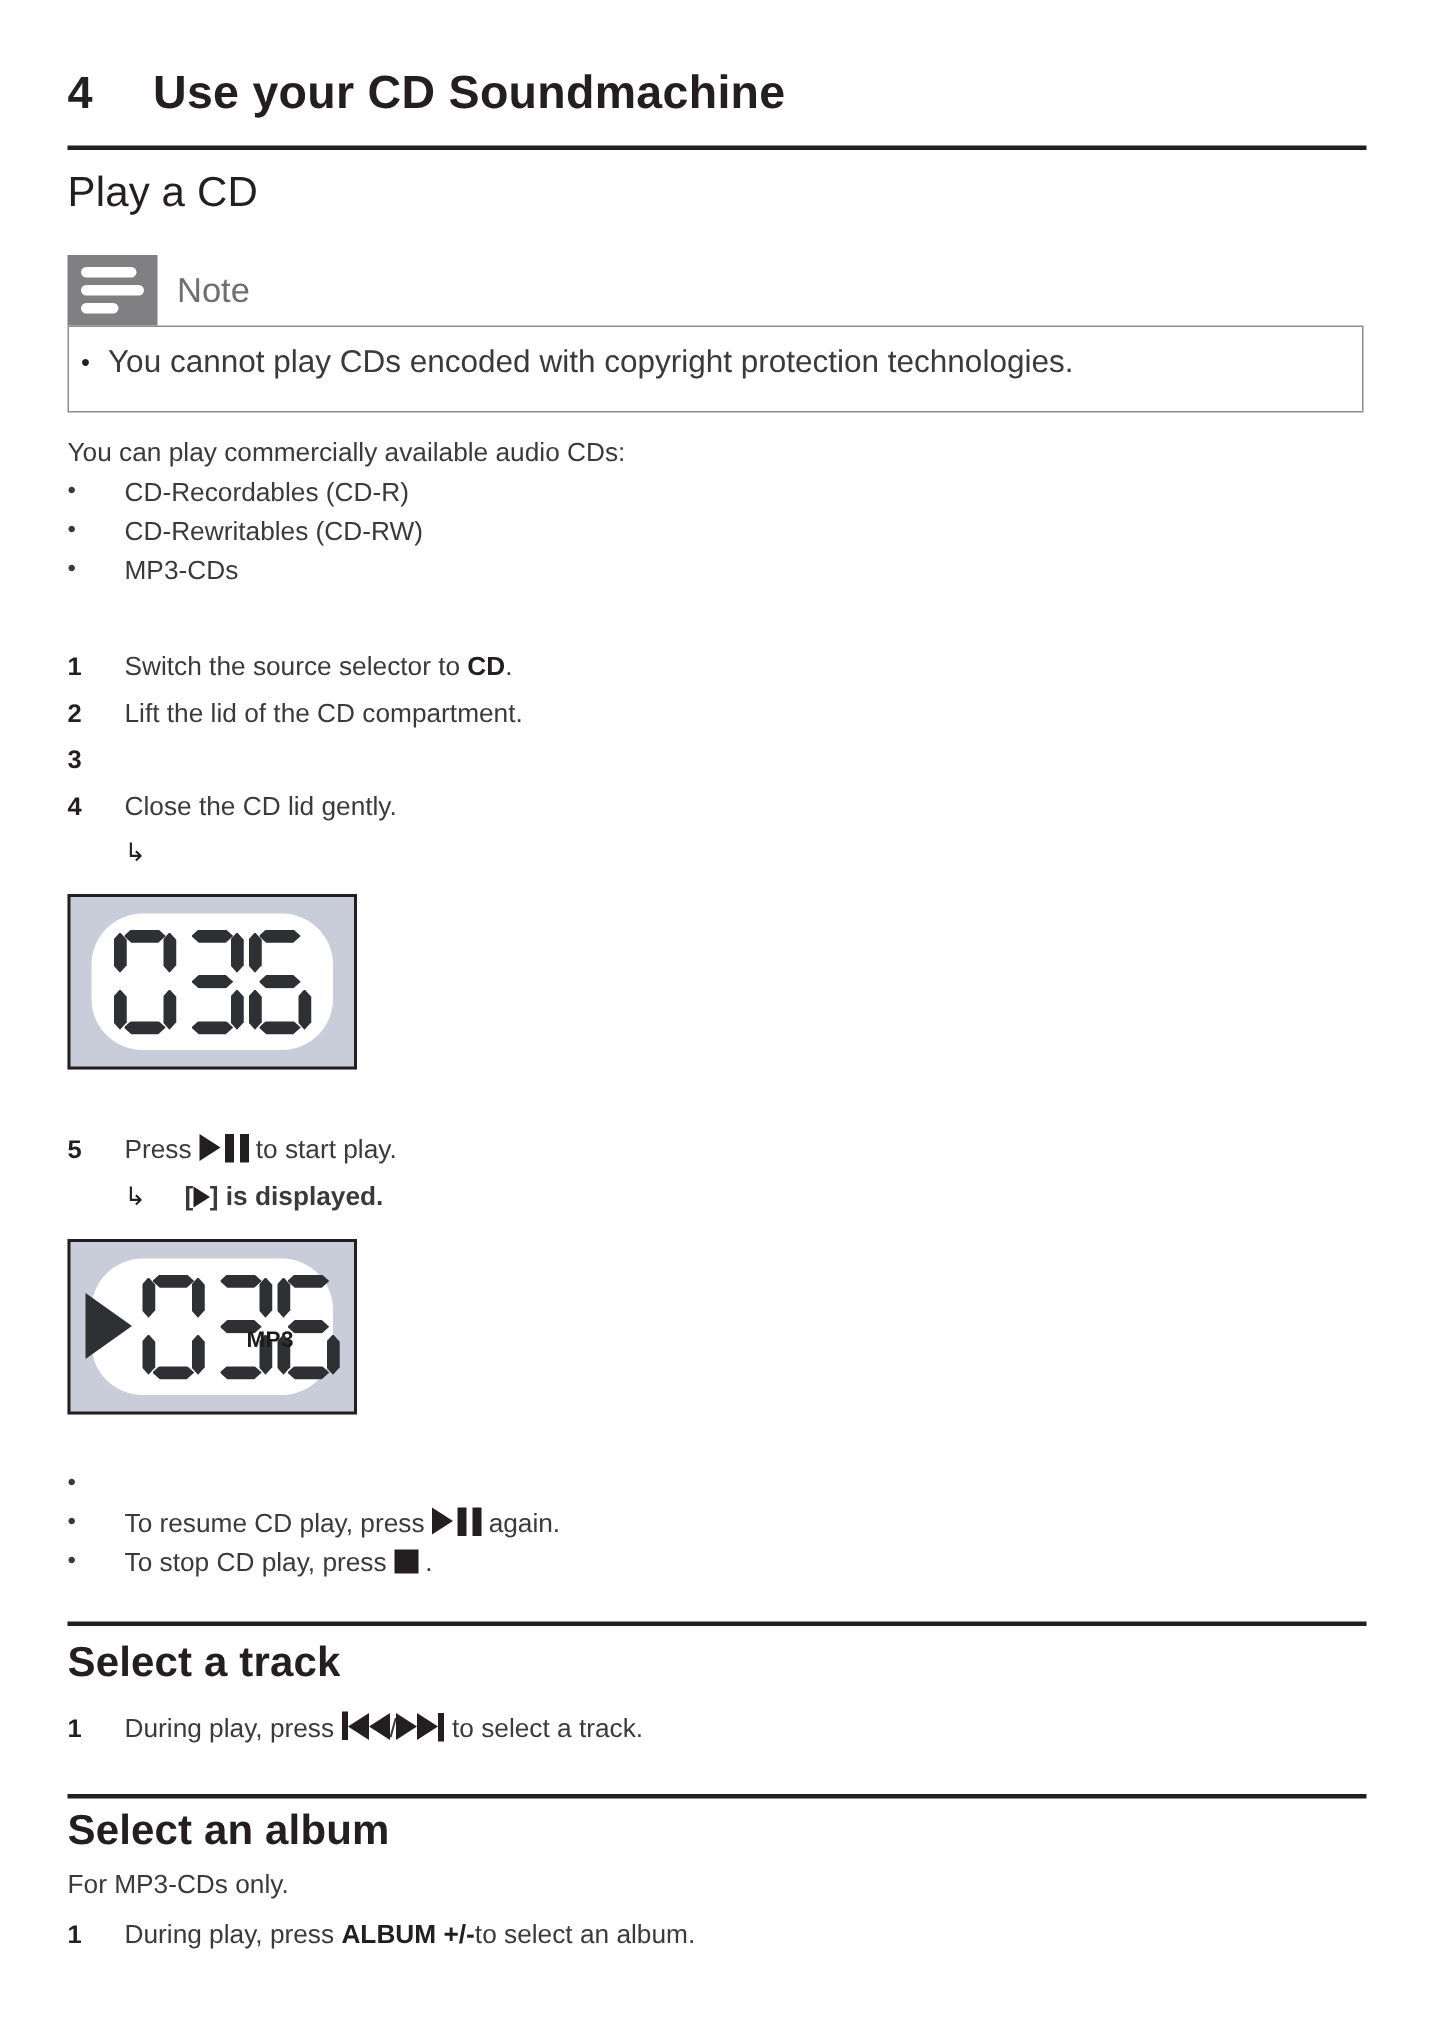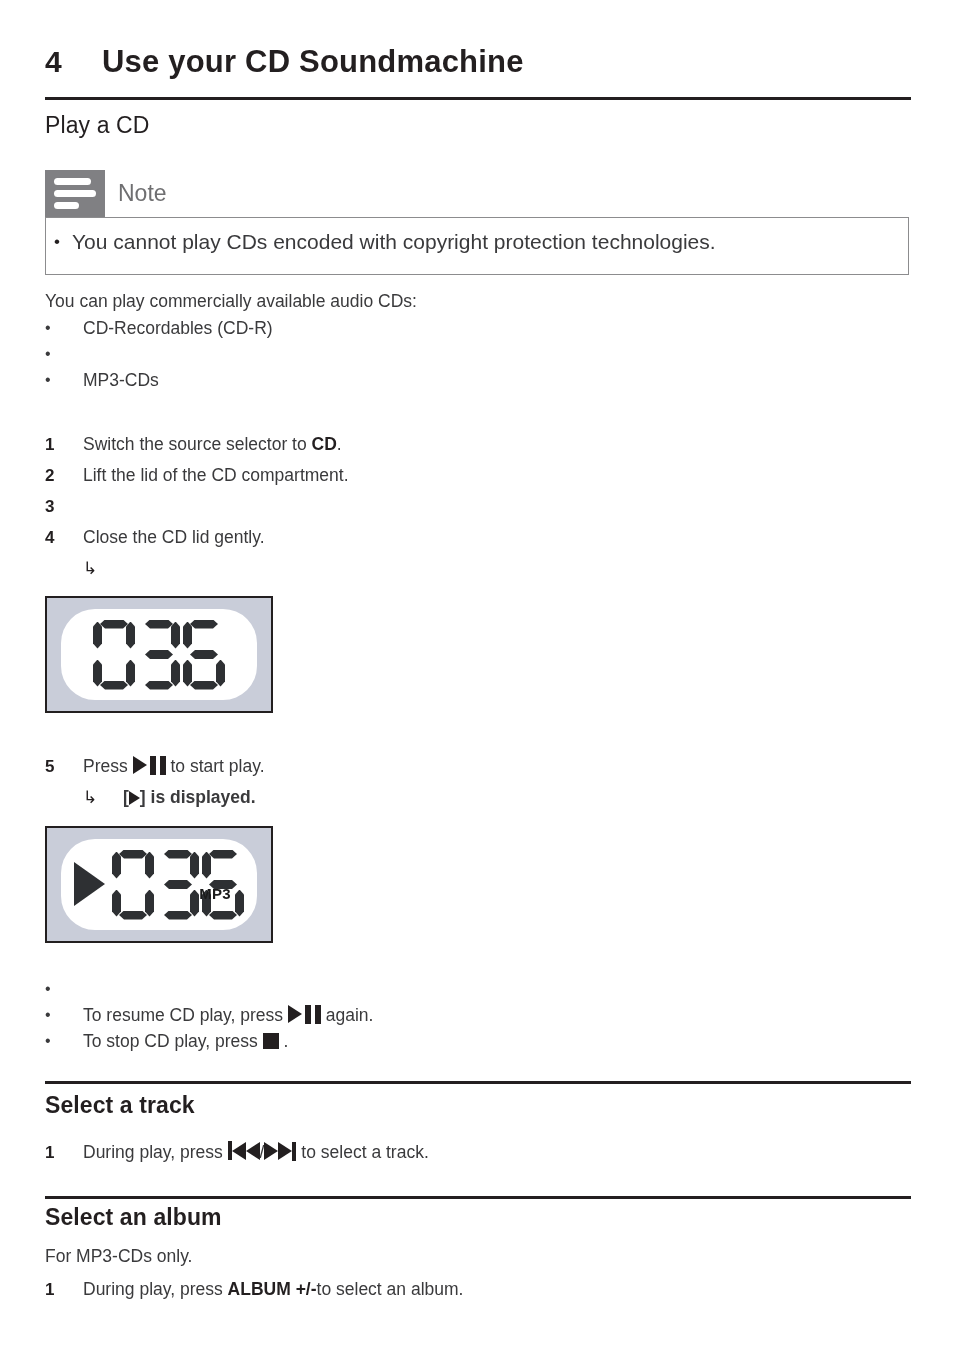--- a/index.html
+++ b/index.html
@@ -50,21 +50,21 @@
     background: #231f20;
   }
   #rule-top  { top: 97px; }
   #rule-mid  { top: 1081px; }
   #rule-bot  { top: 1196px; }
 
   
   .h2 {
     position: absolute;
     left: 45px;
-    font-size: 23px;
+    font-size: 28px;
     color: #231f20;
     font-weight: 400;
     letter-spacing: 0.1px;
   }
   .h2.bold { font-weight: 700; }
   #h-play   { top: 112px; }
   #h-track  { top: 1092px; }
   #h-album  { top: 1204px; }
 
   
@@ -225,21 +225,21 @@
   }
   .bars { display: inline-flex; gap: 4px; margin-left: 3px; }
   .bars s { display:block; width: 6px; height: 19px; background: #231f20; text-decoration: none; }
   .sq { display: inline-block; width: 16px; height: 16px; background: #231f20; }
   .vbar { display:inline-block; width: 4px; height: 19px; background: #231f20; }
 
   
   .lcd {
     position: absolute;
     left: 45px;
-    width: 228px;
+    width: 193px;
     height: 117px;
     background: #c9cdd9;
     border: 2px solid #231f20;
     box-sizing: border-box;
   }
   #lcd-1 { top: 596px; }
   #lcd-2 { top: 826px; }
   .lcd-inner {
     position: absolute;
     left: 14px; top: 11px;
@@ -334,20 +334,21 @@
 
   <div class="para" id="p-intro">You can play commercially available audio CDs:</div>
 
   <div class="bullets" id="b-formats">
     <div class="bullet-li">
       <span class="dot">•</span>
       <span>CD-Recordables (CD-R)</span>
     </div>
     <div class="bullet-li">
       <span class="dot">•</span>
+      <span>CD-Rewritables (CD-RW)</span>
     </div>
     <div class="bullet-li">
       <span class="dot">•</span>
       <span>MP3-CDs</span>
     </div>
   </div>
 
   <div class="steps" id="s-main">
     <div class="step">
       <span class="num">1</span>

